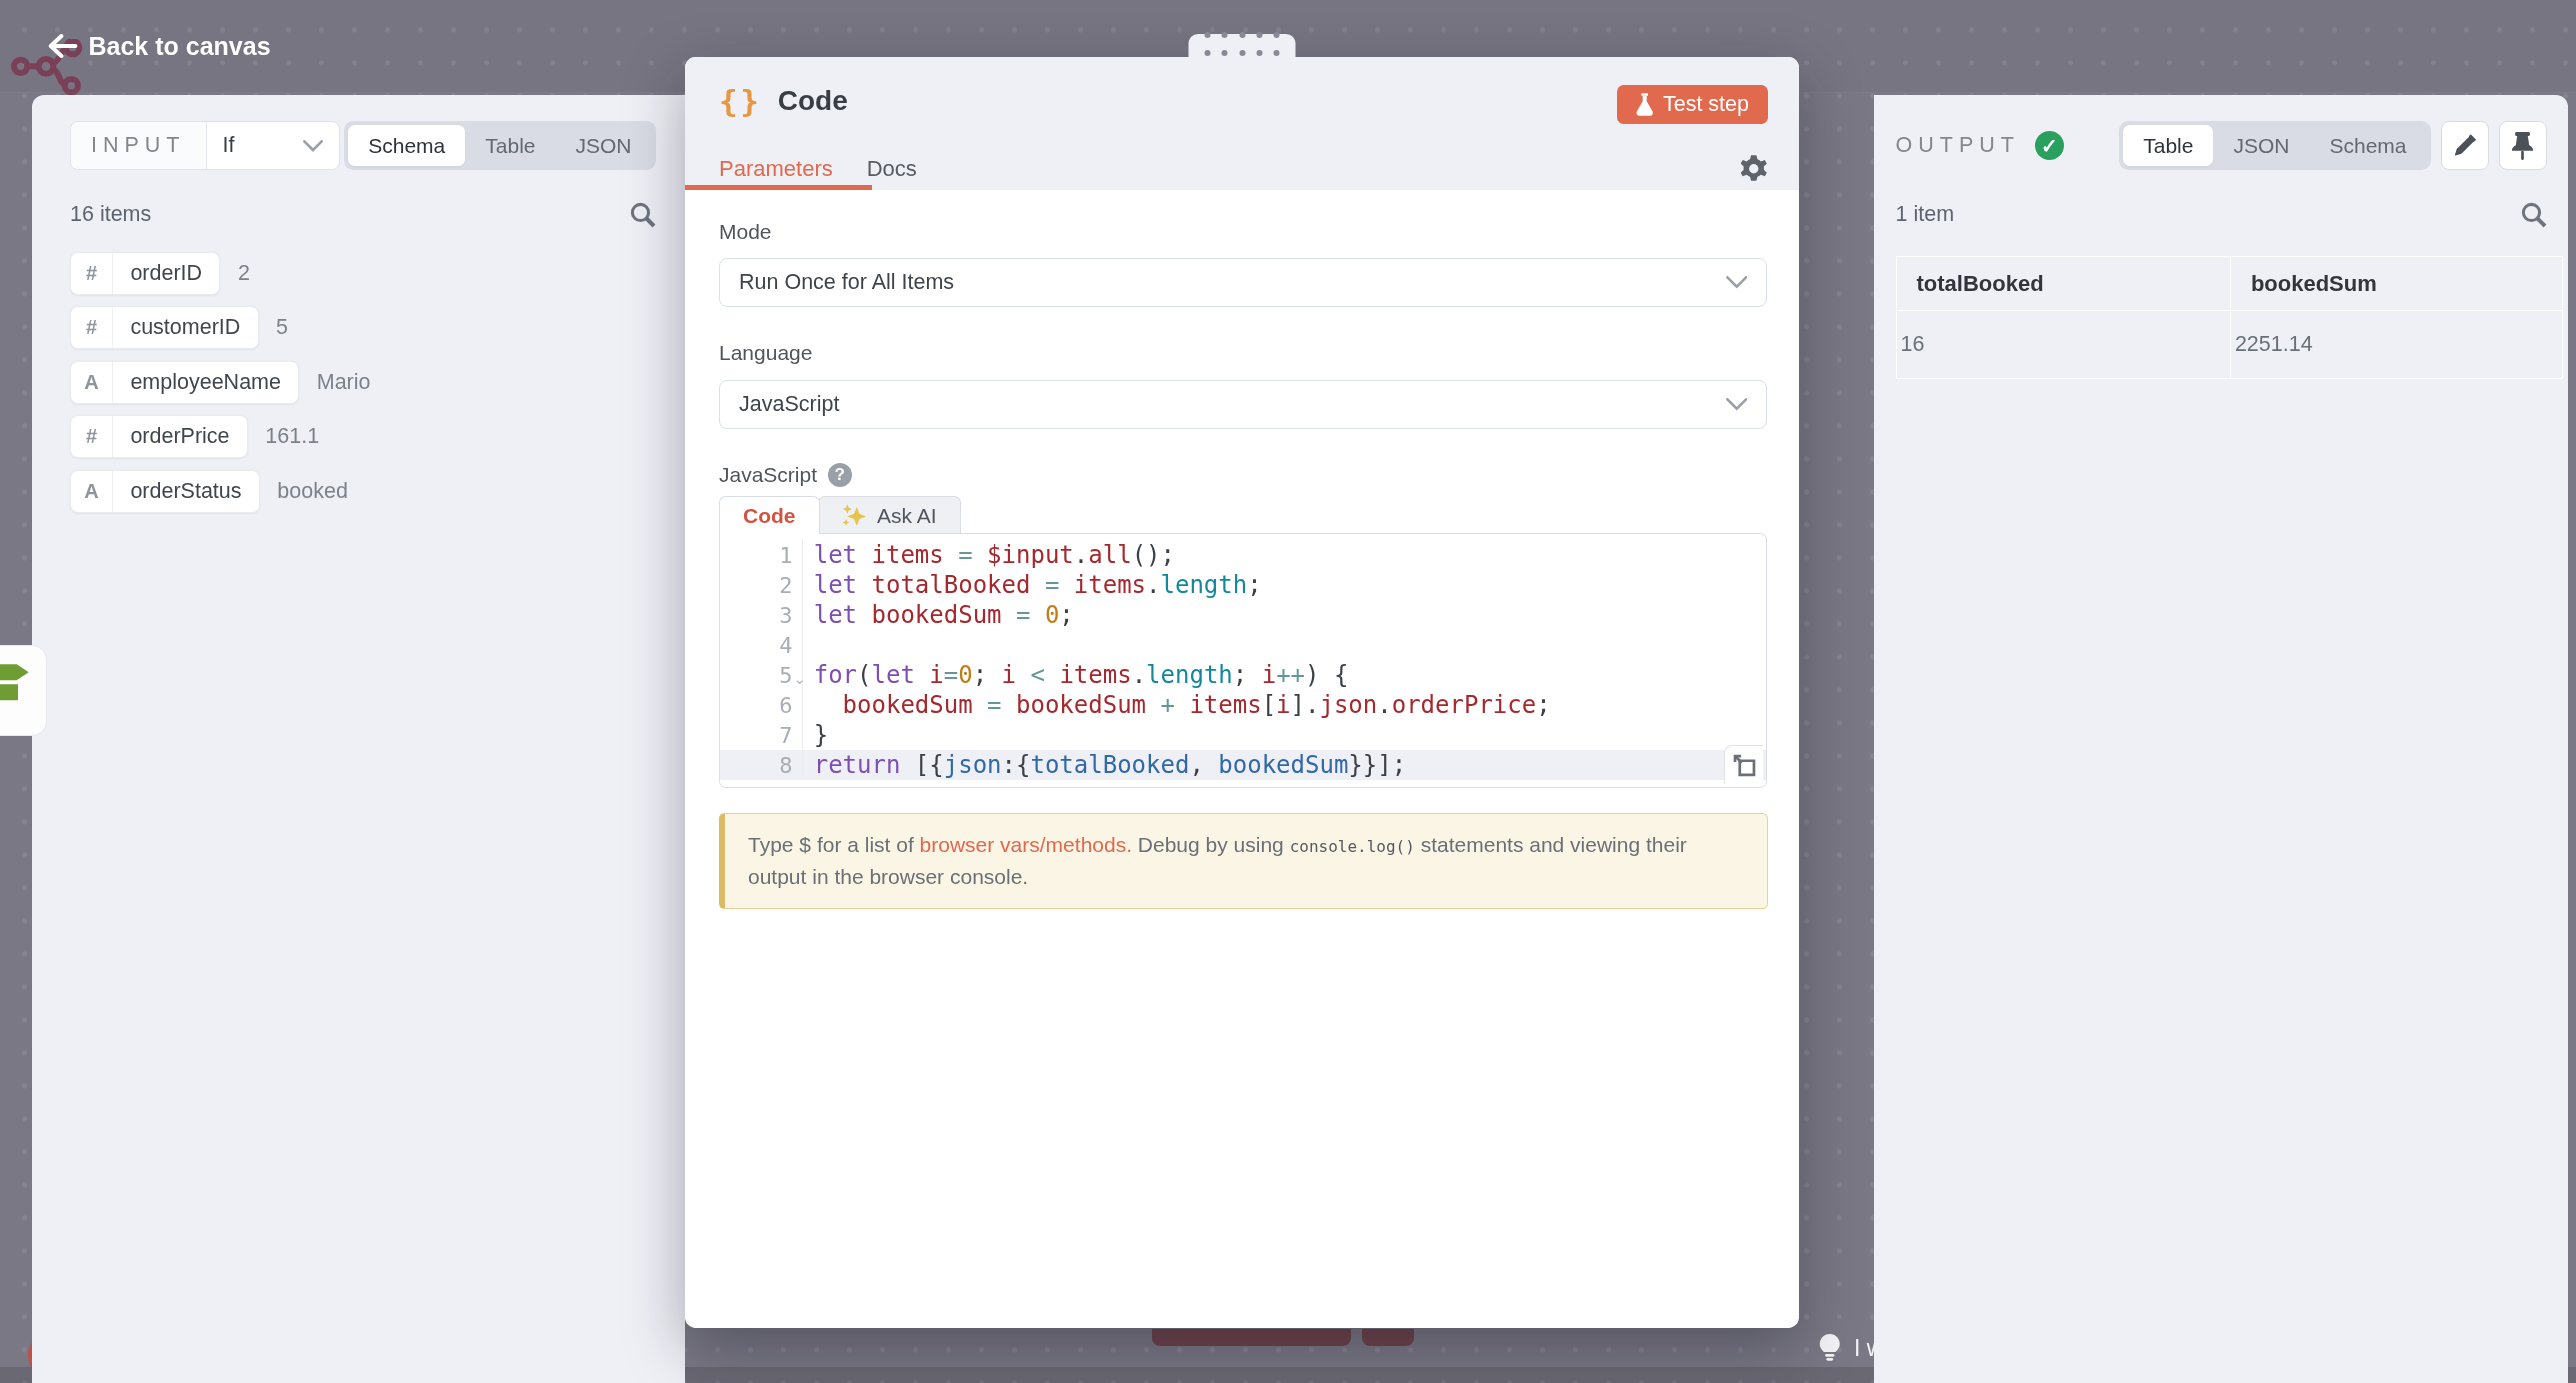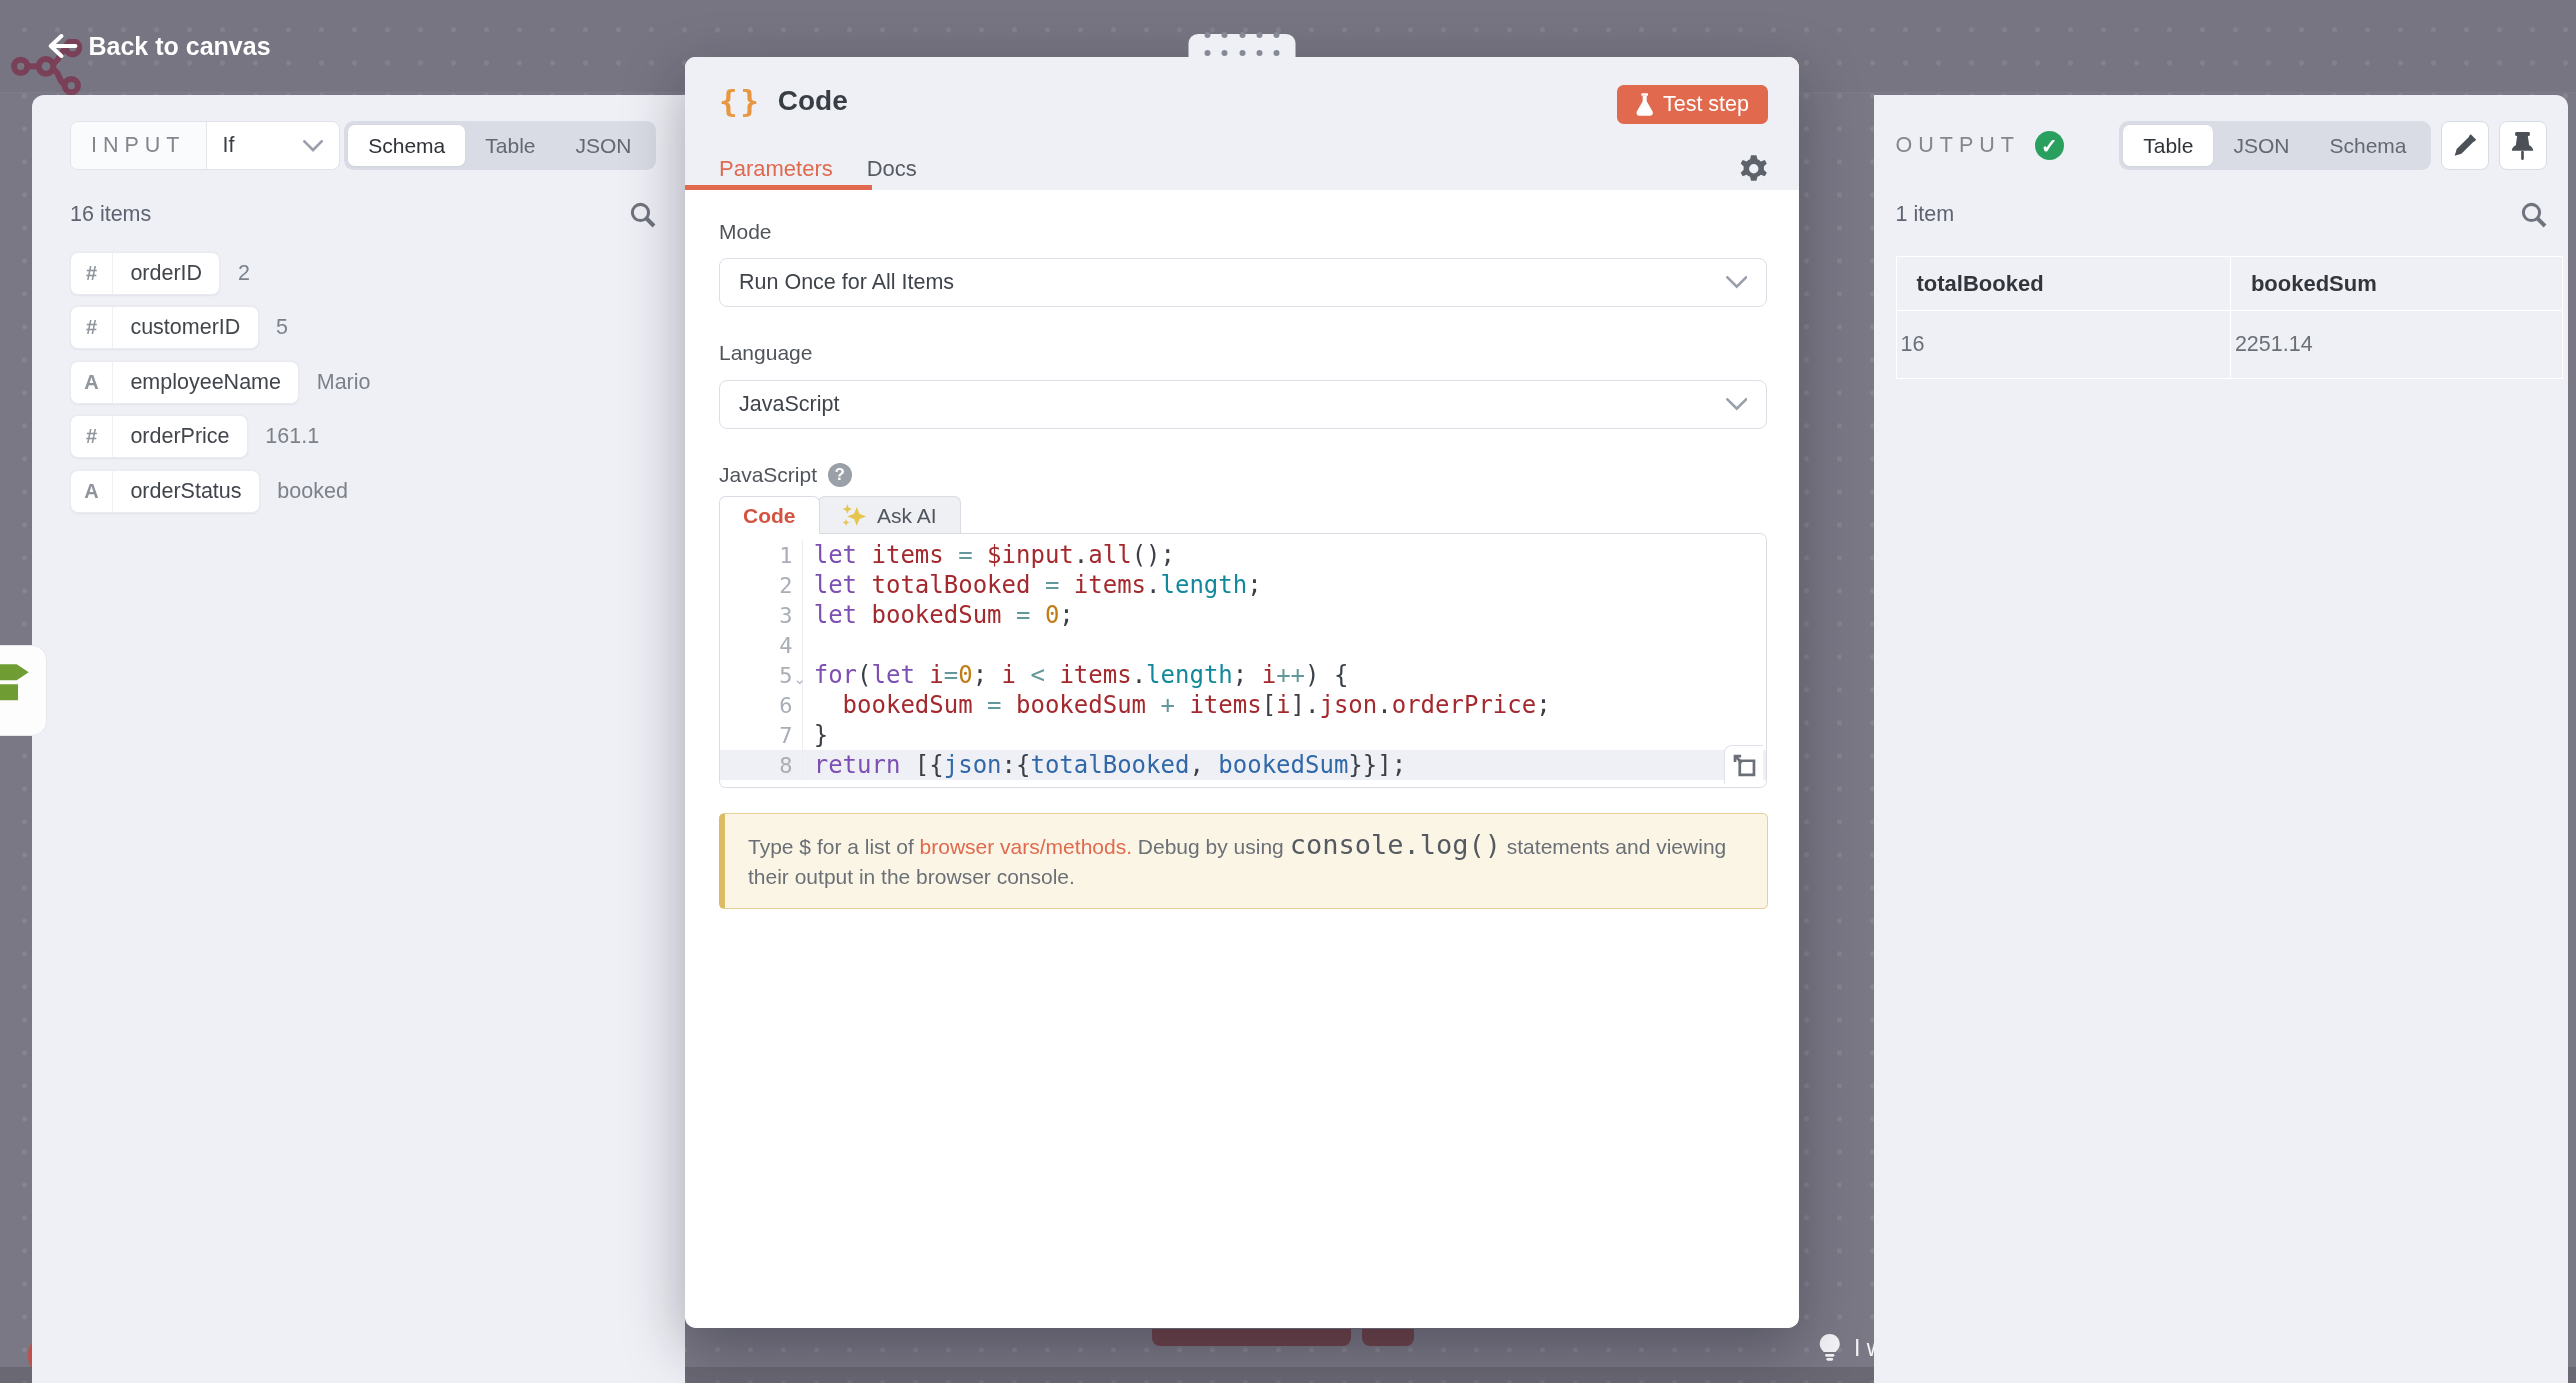--- a/index.html
+++ b/index.html
@@ -107,21 +107,21 @@
   .fold-arrow { position:absolute; right:-4px; top:9.4px; font-size:14.8px; color:#b3b8c0; font-family:"Liberation Sans", sans-serif; }
   .code-cell { padding-left:10.7px; white-space:pre; }
   .tok-kw { color:var(--c-kw); } .tok-rd { color:var(--c-rd); } .tok-op { color:var(--c-op); }
   .tok-pr { color:var(--c-pr); } .tok-nm { color:var(--c-nm); } .tok-pl { color:var(--c-pl); } .tok-bl { color:var(--c-bl); }
   .expand-btn { position:absolute; right:2.7px; bottom:2.7px; width:39px; height:39px; background:#fff; border-left:1.3px solid #dfe2e8;
     border-top:1.3px solid #dfe2e8; border-radius:8px 0 5.4px 0; display:flex; align-items:center; justify-content:center; color:#6b7078; cursor:pointer; }
 
   .hint-box { margin-top:25.5px; background:#fbf5e5; border:1.3px solid #e6d098; border-left:6.7px solid #ddbb66; border-radius:5.4px;
     padding:16px 23px; font-size:21px; color:#6b7077; line-height:30px; width:1049px; }
   .hint-box .hint-link { color:var(--accent); cursor:pointer; }
-  .hint-box .hint-code { font-family:"DejaVu Sans Mono", monospace; font-size:27px; color:#555a61; }
+  .hint-box .hint-code { font-family:"DejaVu Sans Mono", monospace; font-size:16px; color:#555a61; }
 
   .search-icon { color:#6e737d; cursor:pointer; }
   svg { display:block; }
 </style>
 </head>
 <body>
 
 <div class="screen">
 
   <div class="canvas">

